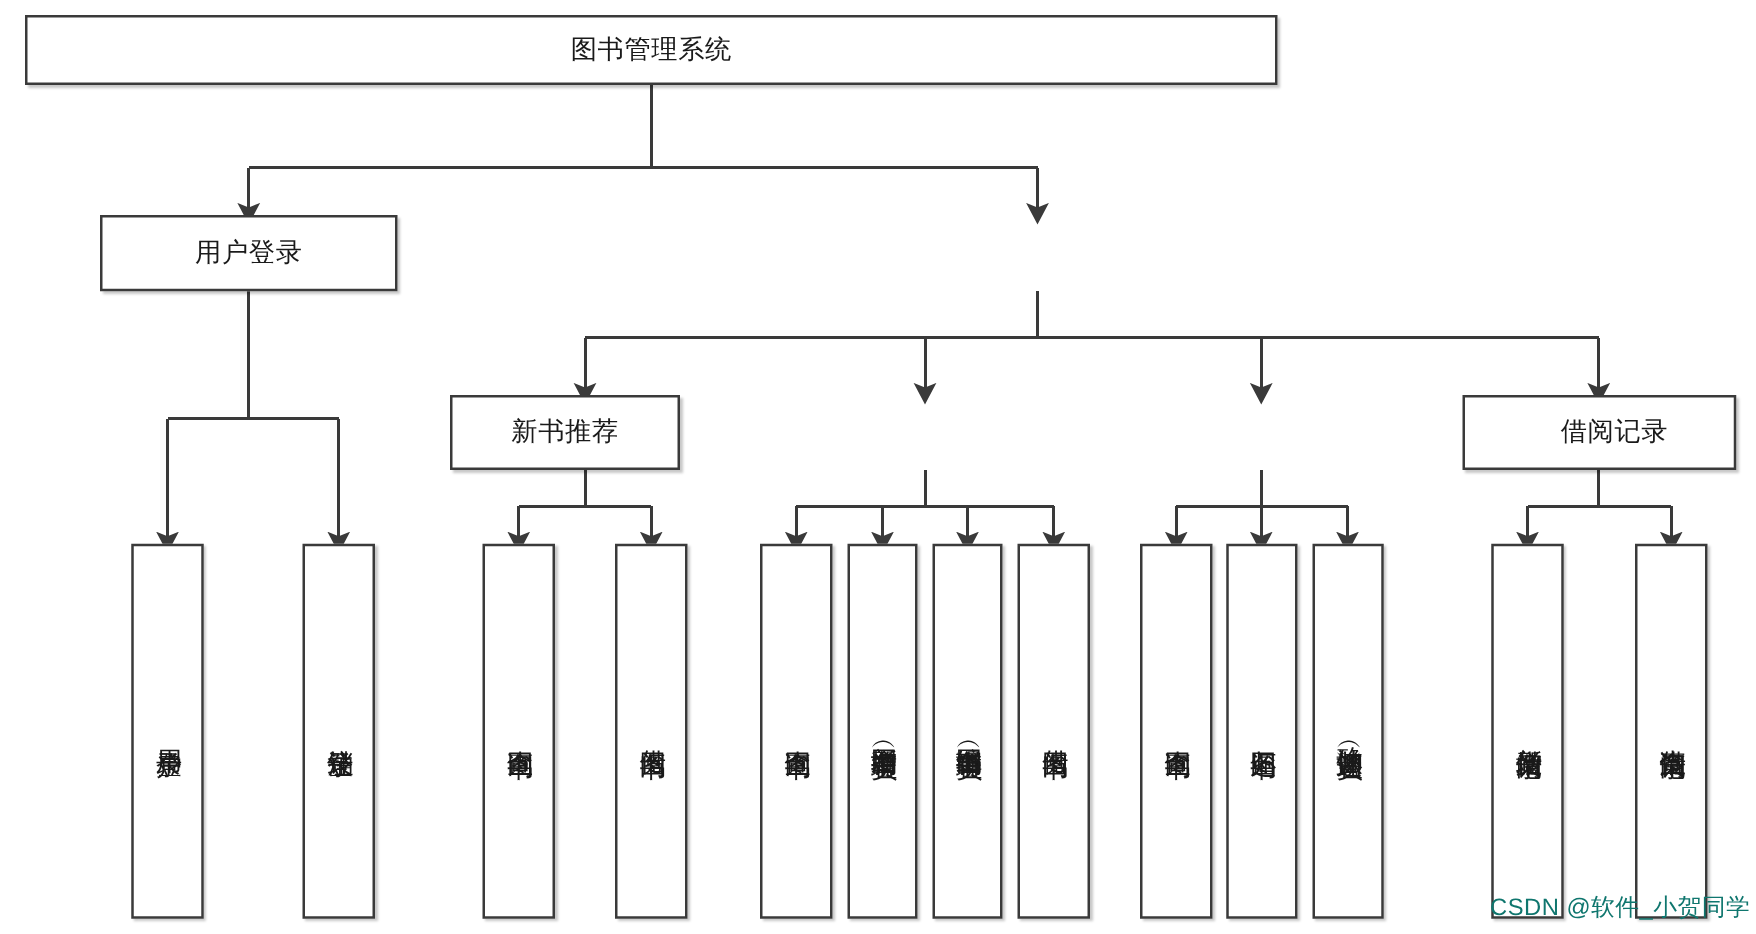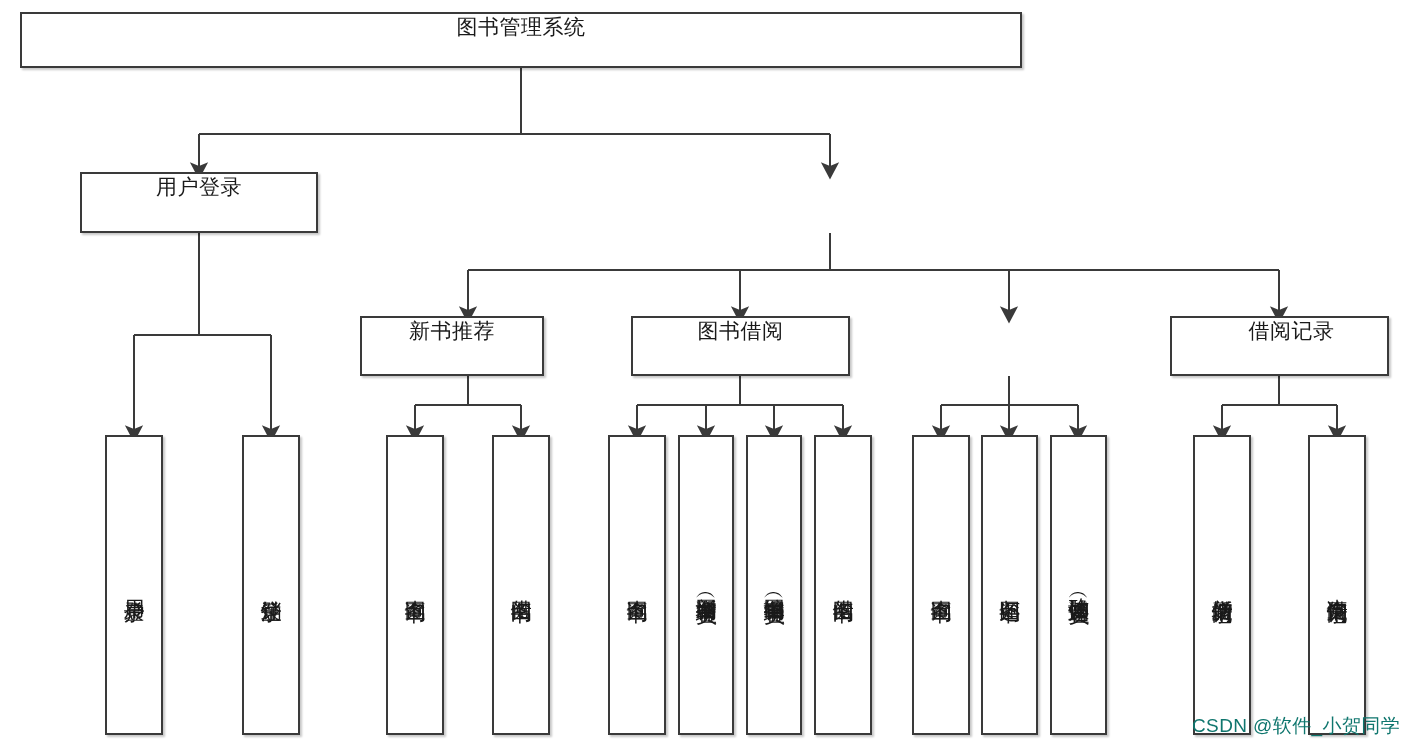--- a/index.html
+++ b/index.html
@@ -26,20 +26,21 @@
     height: 747px;
     pointer-events: none;
   }
   .node {
     position: absolute;
     box-sizing: border-box;
     background: #ffffff;
     border: 2px solid #3a3a3a;
     box-shadow: 2px 2px 2px rgba(0,0,0,0.22);
     display: flex;
+    align-items: center;
     justify-content: center;
     color: #1a1a1a;
   }
   .node.horizontal .node-label {
     writing-mode: horizontal-tb;
     font-size: 21px;
     line-height: 1.2;
     letter-spacing: 0.5px;
     white-space: nowrap;
   }
@@ -130,23 +131,20 @@
     <span class="node-label">图书管理系统</span>
   </div>
 
   <div class="node horizontal" style="left:80px; top:172px; width:238px; height:61px;">
     <span class="node-label">用户登录</span>
   </div>
 
   <div class="node horizontal" style="left:360px; top:316px; width:184px; height:60px;">
     <span class="node-label">新书推荐</span>
   </div>
-  <div class="node horizontal" style="left:631px; top:316px; width:219px; height:60px;">
-    <span class="node-label">图书借阅</span>
-  </div>
   <div class="node horizontal" style="left:1170px; top:316px; width:219px; height:60px;padding-left:24px;">
     <span class="node-label">借阅记录</span>
   </div>
 
   <div class="node vertical" style="left:105px; top:435px; width:58px; height:300px;">
     <span class="node-label">用户登录</span>
   </div>
   <div class="node vertical" style="left:242px; top:435px; width:58px; height:300px;">
     <span class="node-label">注销登录</span>
   </div>

